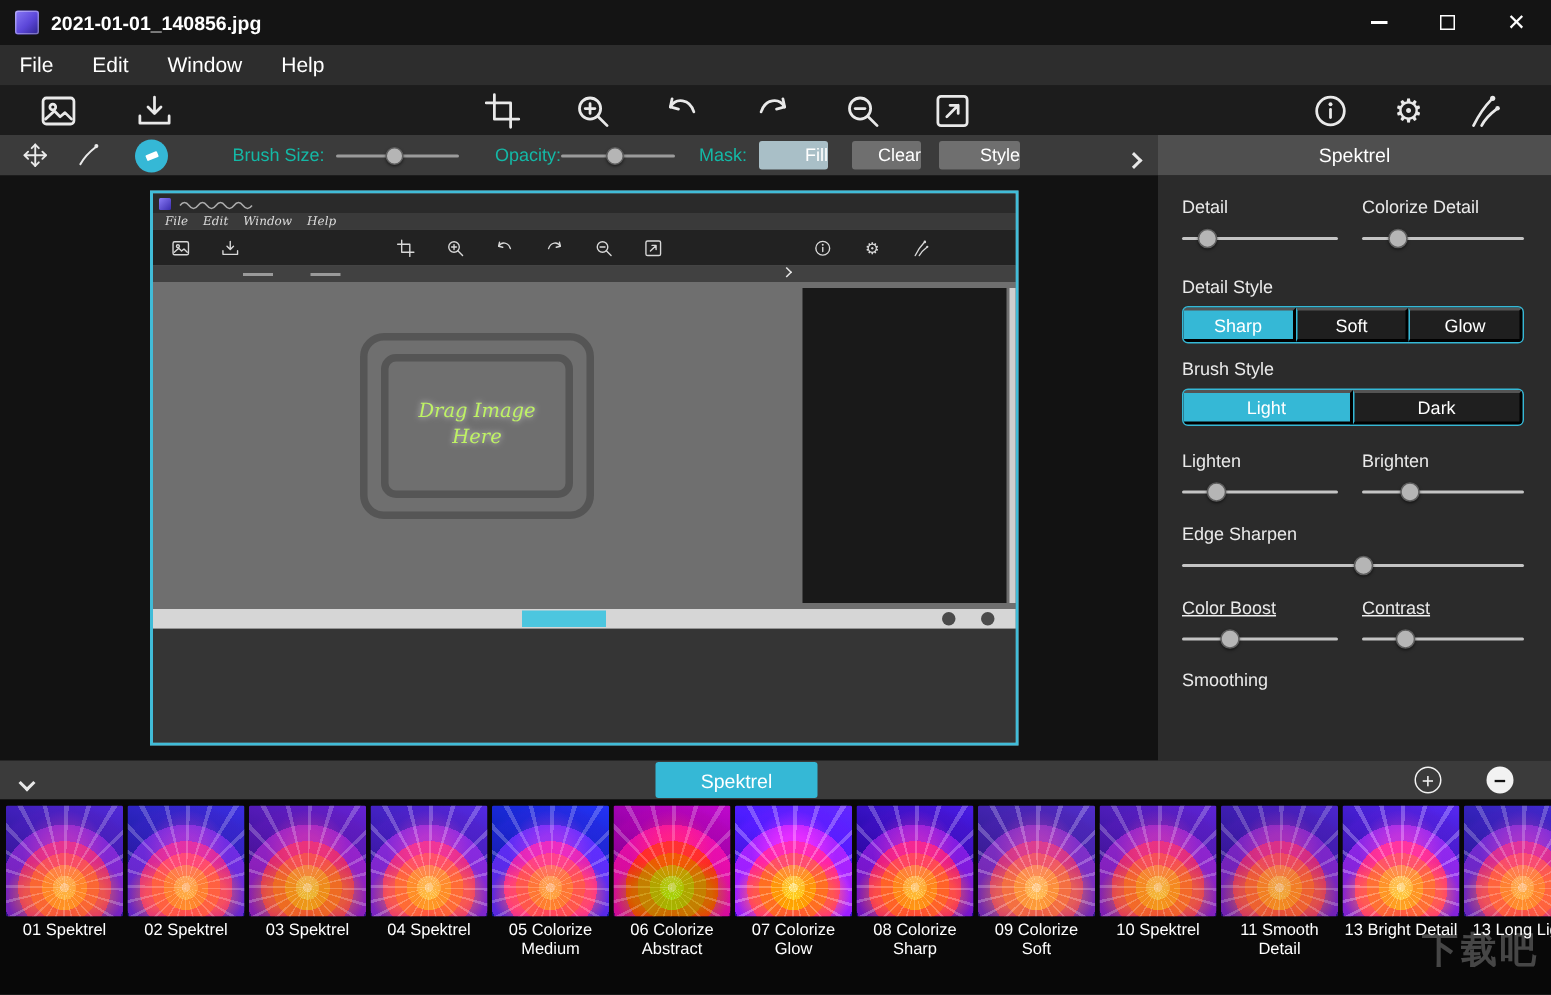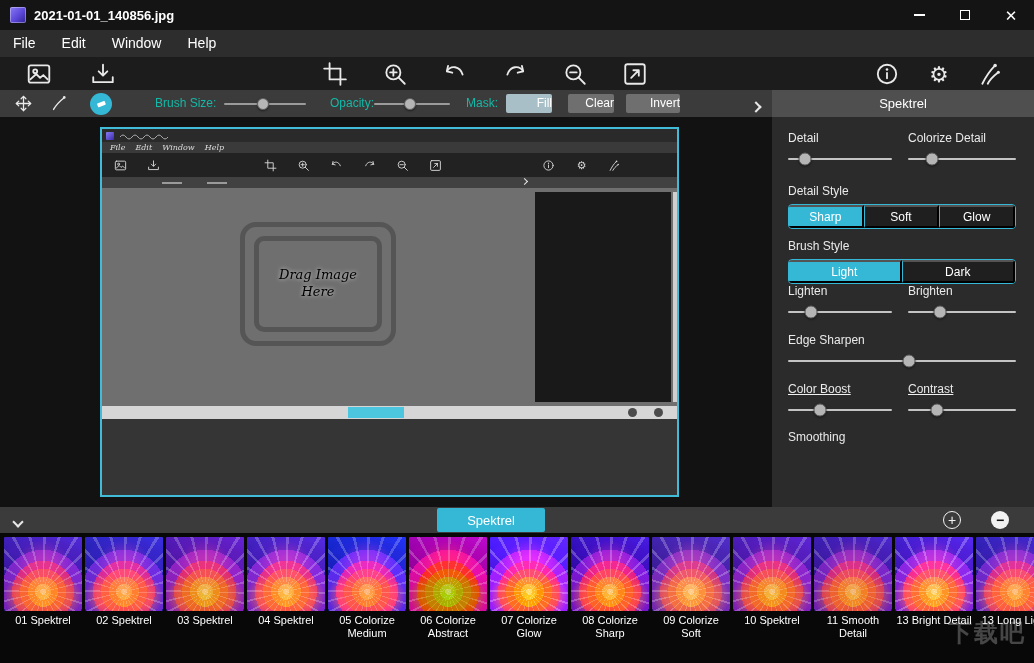--- a/index.html
+++ b/index.html
@@ -51,21 +51,21 @@
 
   
   .panel-header{position:absolute;top:90px;left:772px;width:262px;height:27px;background:#4f4f4f;display:flex;align-items:center;justify-content:center;font-size:13px;color:#fff;}
   .panel{position:absolute;top:117px;left:772px;width:262px;height:390px;background:#2b2b2b;padding:14px 18px 0 16px;overflow:hidden;color:#f0f0f0;}
   .lbl{display:block;font-size:12px;color:#eaeaea;margin-bottom:6px;white-space:nowrap;}
   .pair{display:flex;justify-content:space-between;}
   .pair .col{width:104px;}
   .pair .col.right{width:108px;}
   .panel .slider{height:15px;}
   .g2{margin-top:18px;} .g3{margin-top:16px;} .g4{margin-top:10px;}
-  .g5{margin-top:0;} .g6{margin-top:14px;} .g7{margin-top:14px;text-decoration:underline;} .g8{margin-top:13px;}
+  .g5{margin-top:16px;} .g6{margin-top:14px;} .g7{margin-top:14px;text-decoration:underline;} .g8{margin-top:13px;}
   .seg{display:flex;height:25px;border:1px solid var(--accent);border-radius:4px;overflow:hidden;background:#1f1f1f;}
   .seg .opt{flex:1;display:flex;align-items:center;justify-content:center;font-size:12px;color:#fff;border-left:1px solid var(--accent);background:none;font-family:inherit;}
   .seg .opt:first-child{border-left:none;}
   .seg .opt.active{background:var(--accent);}
 
   
   .workspace{position:absolute;top:117px;left:0;width:772px;height:390px;background:#121212;}
   .canvas-img{position:absolute;left:100px;top:10px;width:579px;height:370px;border:2px solid #41bcd8;background:#6f6f6f;display:flex;flex-direction:column;}
   .m-titlebar{height:13px;background:#2a2a2a;display:flex;align-items:center;gap:4px;padding-left:4px;flex:0 0 auto;}
   .m-appicon{width:8px;height:8px;border-radius:1px;background:linear-gradient(135deg,#8a7bf7,#3a2cae);}
@@ -78,21 +78,21 @@
   .mini-icons svg:first-child{margin-left:12px;}
   .mini-icons svg:nth-child(3){margin-left:104px;}
   .mini-icons svg:nth-child(9){margin-left:100px;}
   .m-brushbar{position:relative;height:11px;background:#414141;flex:0 0 auto;}
   .m-dash{position:absolute;top:5px;width:20px;height:1.5px;background:#9a9a9a;}
   .m-dash.d1{left:60px;} .m-dash.d2{left:105px;}
   .m-chev{position:absolute;left:420px;top:2px;width:5px;height:5px;border-width:1.5px;}
   .m-main{position:relative;flex:1 1 auto;background:#6f6f6f;}
   .m-dragbox{position:absolute;left:138px;top:34px;width:156px;height:124px;border:5px solid #555;border-radius:16px;}
   .m-dragbox-inner{position:absolute;inset:9px;border:5px solid #555;border-radius:10px;display:flex;align-items:center;justify-content:center;}
-  .m-dragtext{width:86px;text-align:center;font-family:"DejaVu Serif",serif;font-style:italic;font-size:13px;line-height:1.3;color:#000000;text-shadow:0 0 4px rgba(255,255,255,.75);}
+  .m-dragtext{width:86px;text-align:center;font-family:"DejaVu Serif",serif;font-style:italic;font-size:13px;line-height:1.3;color:#bef264;text-shadow:0 0 4px rgba(255,255,255,.75);}
   .m-panel{position:absolute;right:6px;top:4px;bottom:4px;width:136px;background:#191919;}
   .m-vscroll{position:absolute;right:0;top:4px;bottom:4px;width:4px;background:#cfcfcf;}
   .m-status{position:relative;height:13px;background:#d6d6d6;flex:0 0 auto;}
   .m-preset-btn{position:absolute;left:246px;top:1px;width:56px;height:11px;background:#4cc6df;}
   .m-circle{position:absolute;top:2px;width:9px;height:9px;border-radius:50%;background:#4b4b4b;}
   .m-circle.c1{right:40px;} .m-circle.c2{right:14px;}
   .m-thumbstrip{height:76px;background:#353535;flex:0 0 auto;}
 
   
   .presetbar{position:absolute;top:507px;left:0;width:100%;height:26px;background:#3b3b3b;}
@@ -263,21 +263,21 @@
     </div>
 
     <span class="bb-label" style="left:330px;">Opacity:</span>
     <div class="slider bb-slider" style="left: 374px; width: 76px; --v: 47%;">
       <span class="knob"></span>
     </div>
 
     <span class="bb-label" style="left:466px;">Mask:</span>
     <button class="mask-btn active" style="left:506px;width:46px;">Fill</button>
     <button class="mask-btn" style="left:568px;width:46px;">Clear</button>
-    <button class="mask-btn" style="left:626px;width:54px;">Invert</button>
+    <button class="mask-btn" style="left:626px;width:54px;">Style</button>
 
     <button class="bb-chev"><span class="chev right"></span></button>
   </div>
 
   <div class="panel-header">
     <span>Spektrel</span>
   </div>
 
   <div class="panel">
     <div class="pair">

